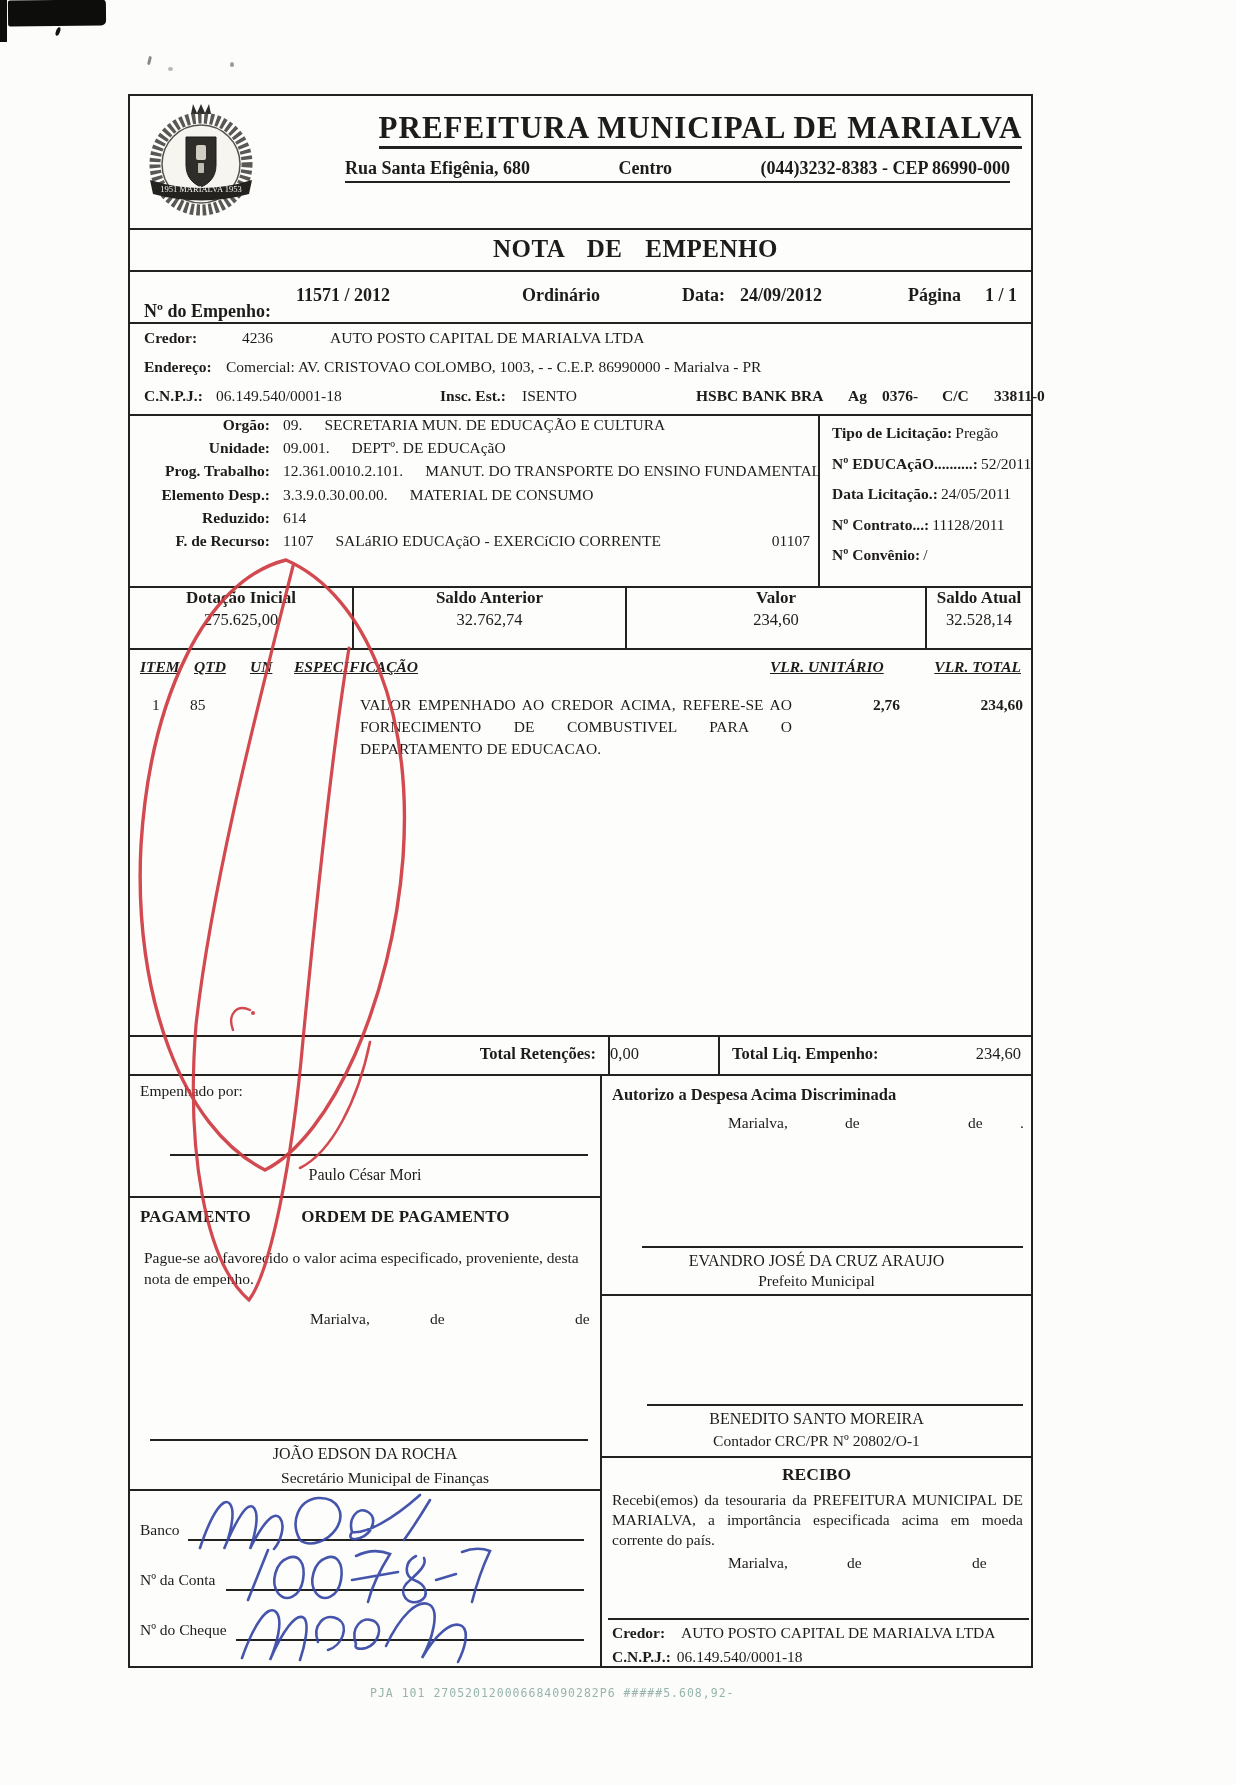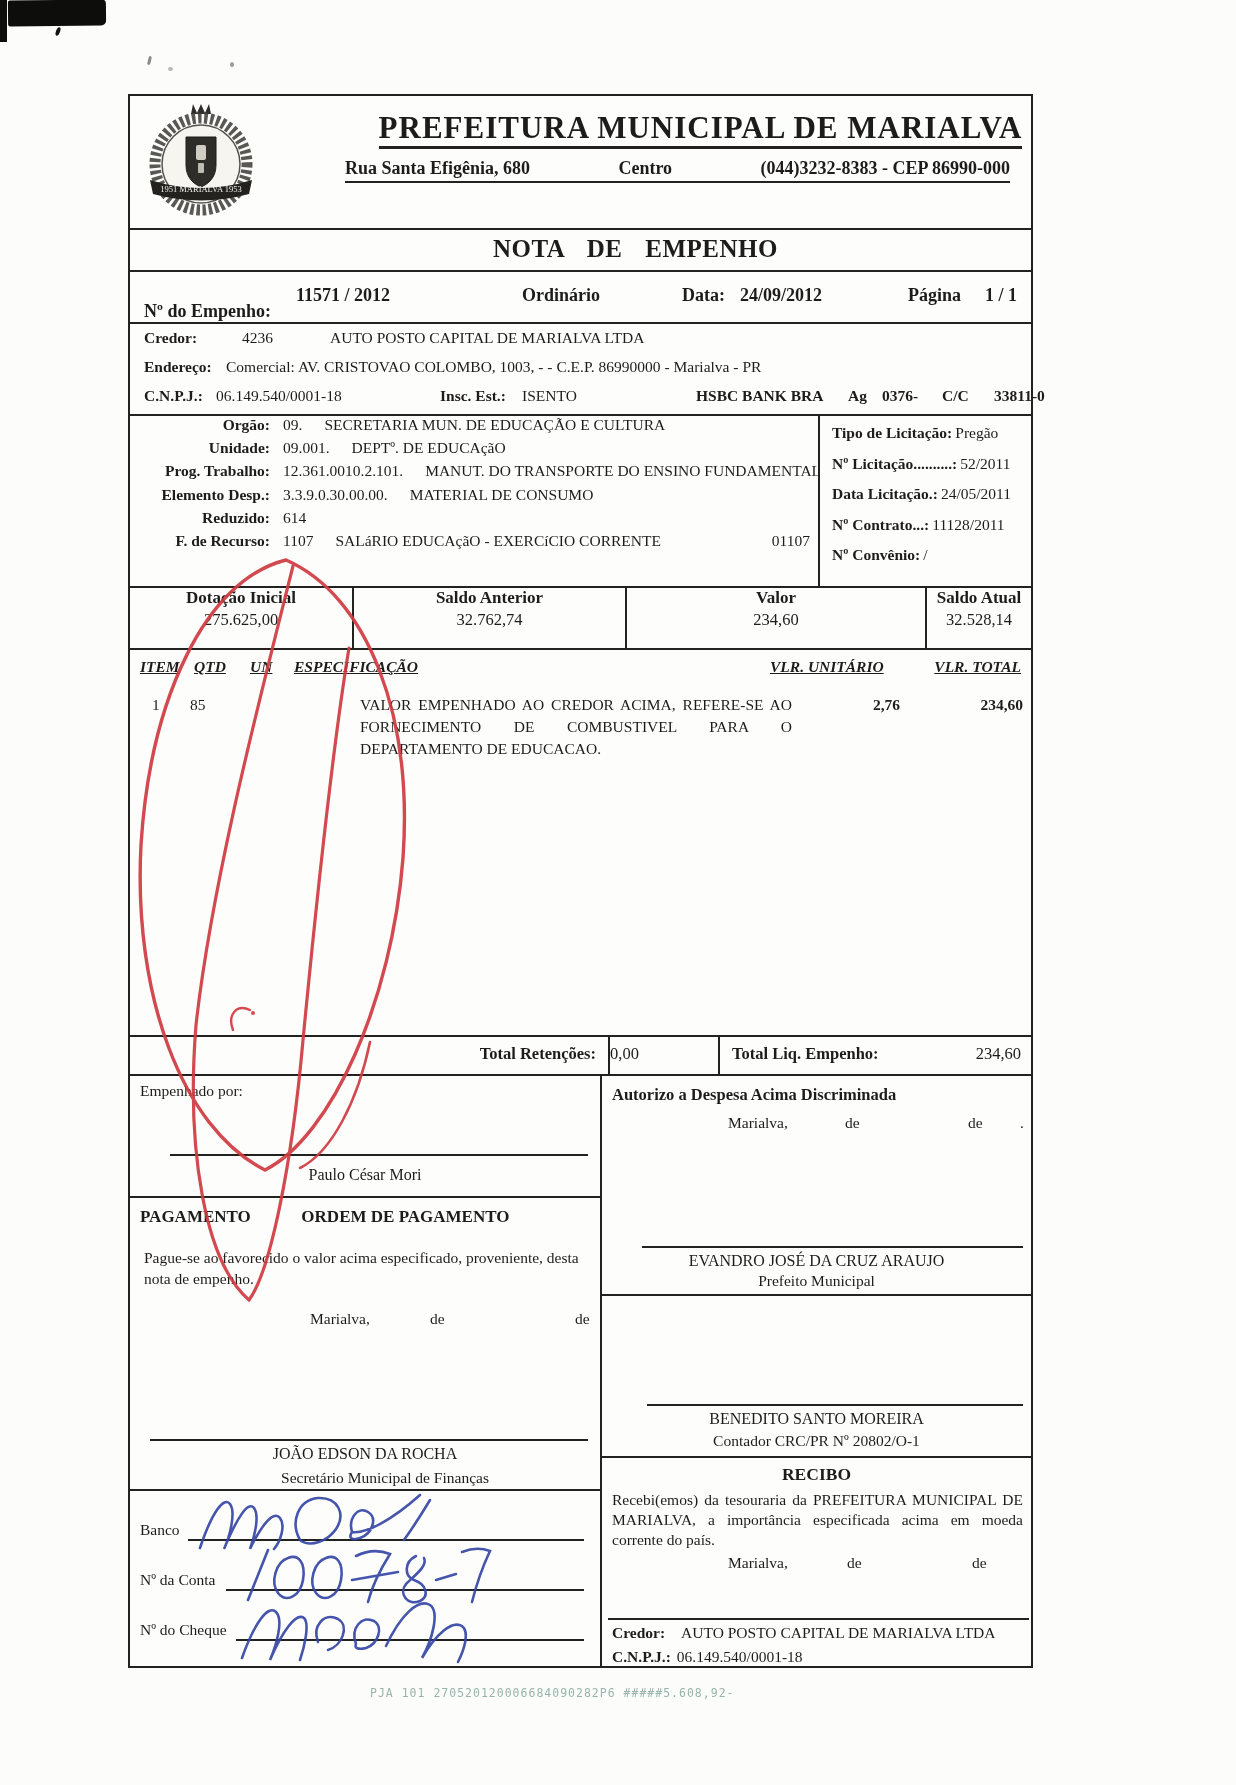--- a/index.html
+++ b/index.html
@@ -215,21 +215,21 @@
         <div class="cl-row">
           <span class="cl-label">Reduzido:</span><span class="cl-code">614</span>
         </div>
         <div class="cl-row">
           <span class="cl-label">F. de Recurso:</span><span class="cl-code">1107</span><span class="cl-desc">SALáRIO EDUCAçãO - EXERCíCIO CORRENTE</span>
           <span class="cl-extra">01107</span>
         </div>
       </div>
       <div class="cl-right">
         <div class="lic-row"><span class="lic-lab">Tipo de Licitação:</span><span class="lic-val">Pregão</span></div>
-        <div class="lic-row"><span class="lic-lab">Nº Licitação..........:</span><span class="lic-val">52/2011</span></div>
+        <div class="lic-row"><span class="lic-lab">Nº EDUCAçãO..........:</span><span class="lic-val">52/2011</span></div>
         <div class="lic-row"><span class="lic-lab">Data Licitação.:</span><span class="lic-val">24/05/2011</span></div>
         <div class="lic-row"><span class="lic-lab">Nº Contrato...:</span><span class="lic-val">11128/2011</span></div>
         <div class="lic-row"><span class="lic-lab">Nº Convênio:</span><span class="lic-val">/</span></div>
       </div>
     </div>
 
     <div class="sec sec-saldos">
       <div class="sal-cell sal-1">
         <div class="sal-lab">Dotação Inicial</div>
         <div class="sal-val">275.625,00</div>

